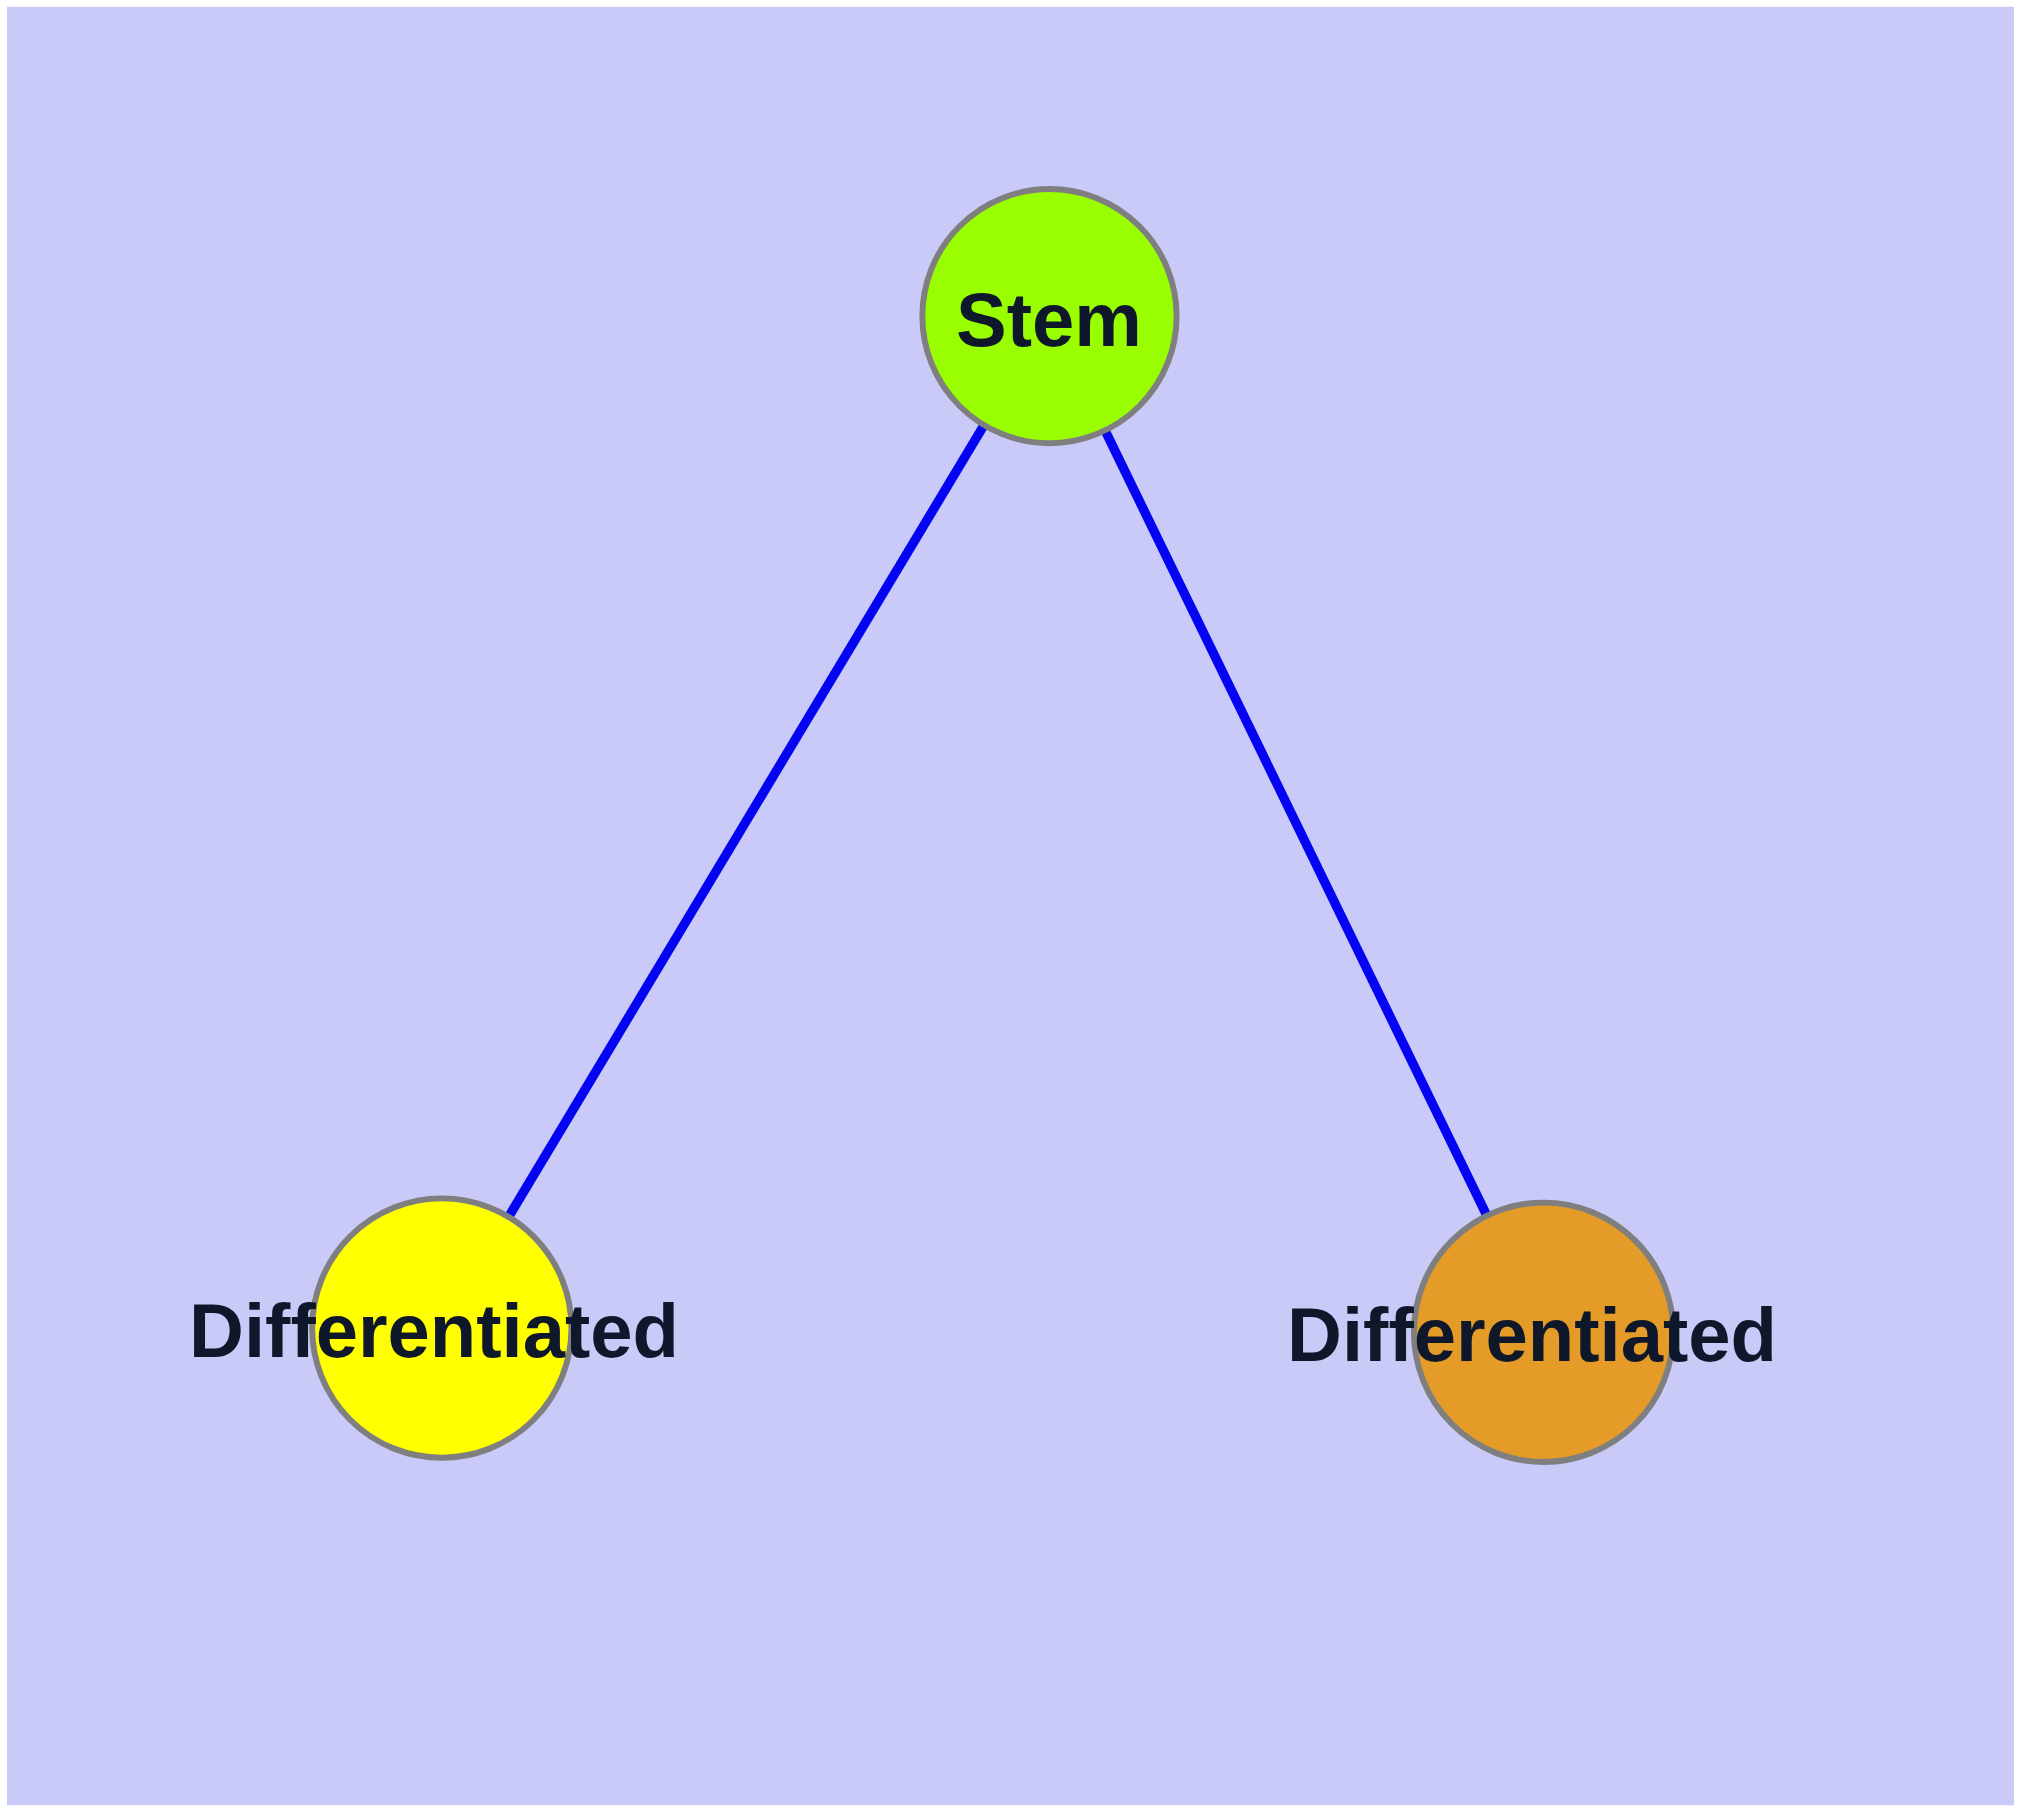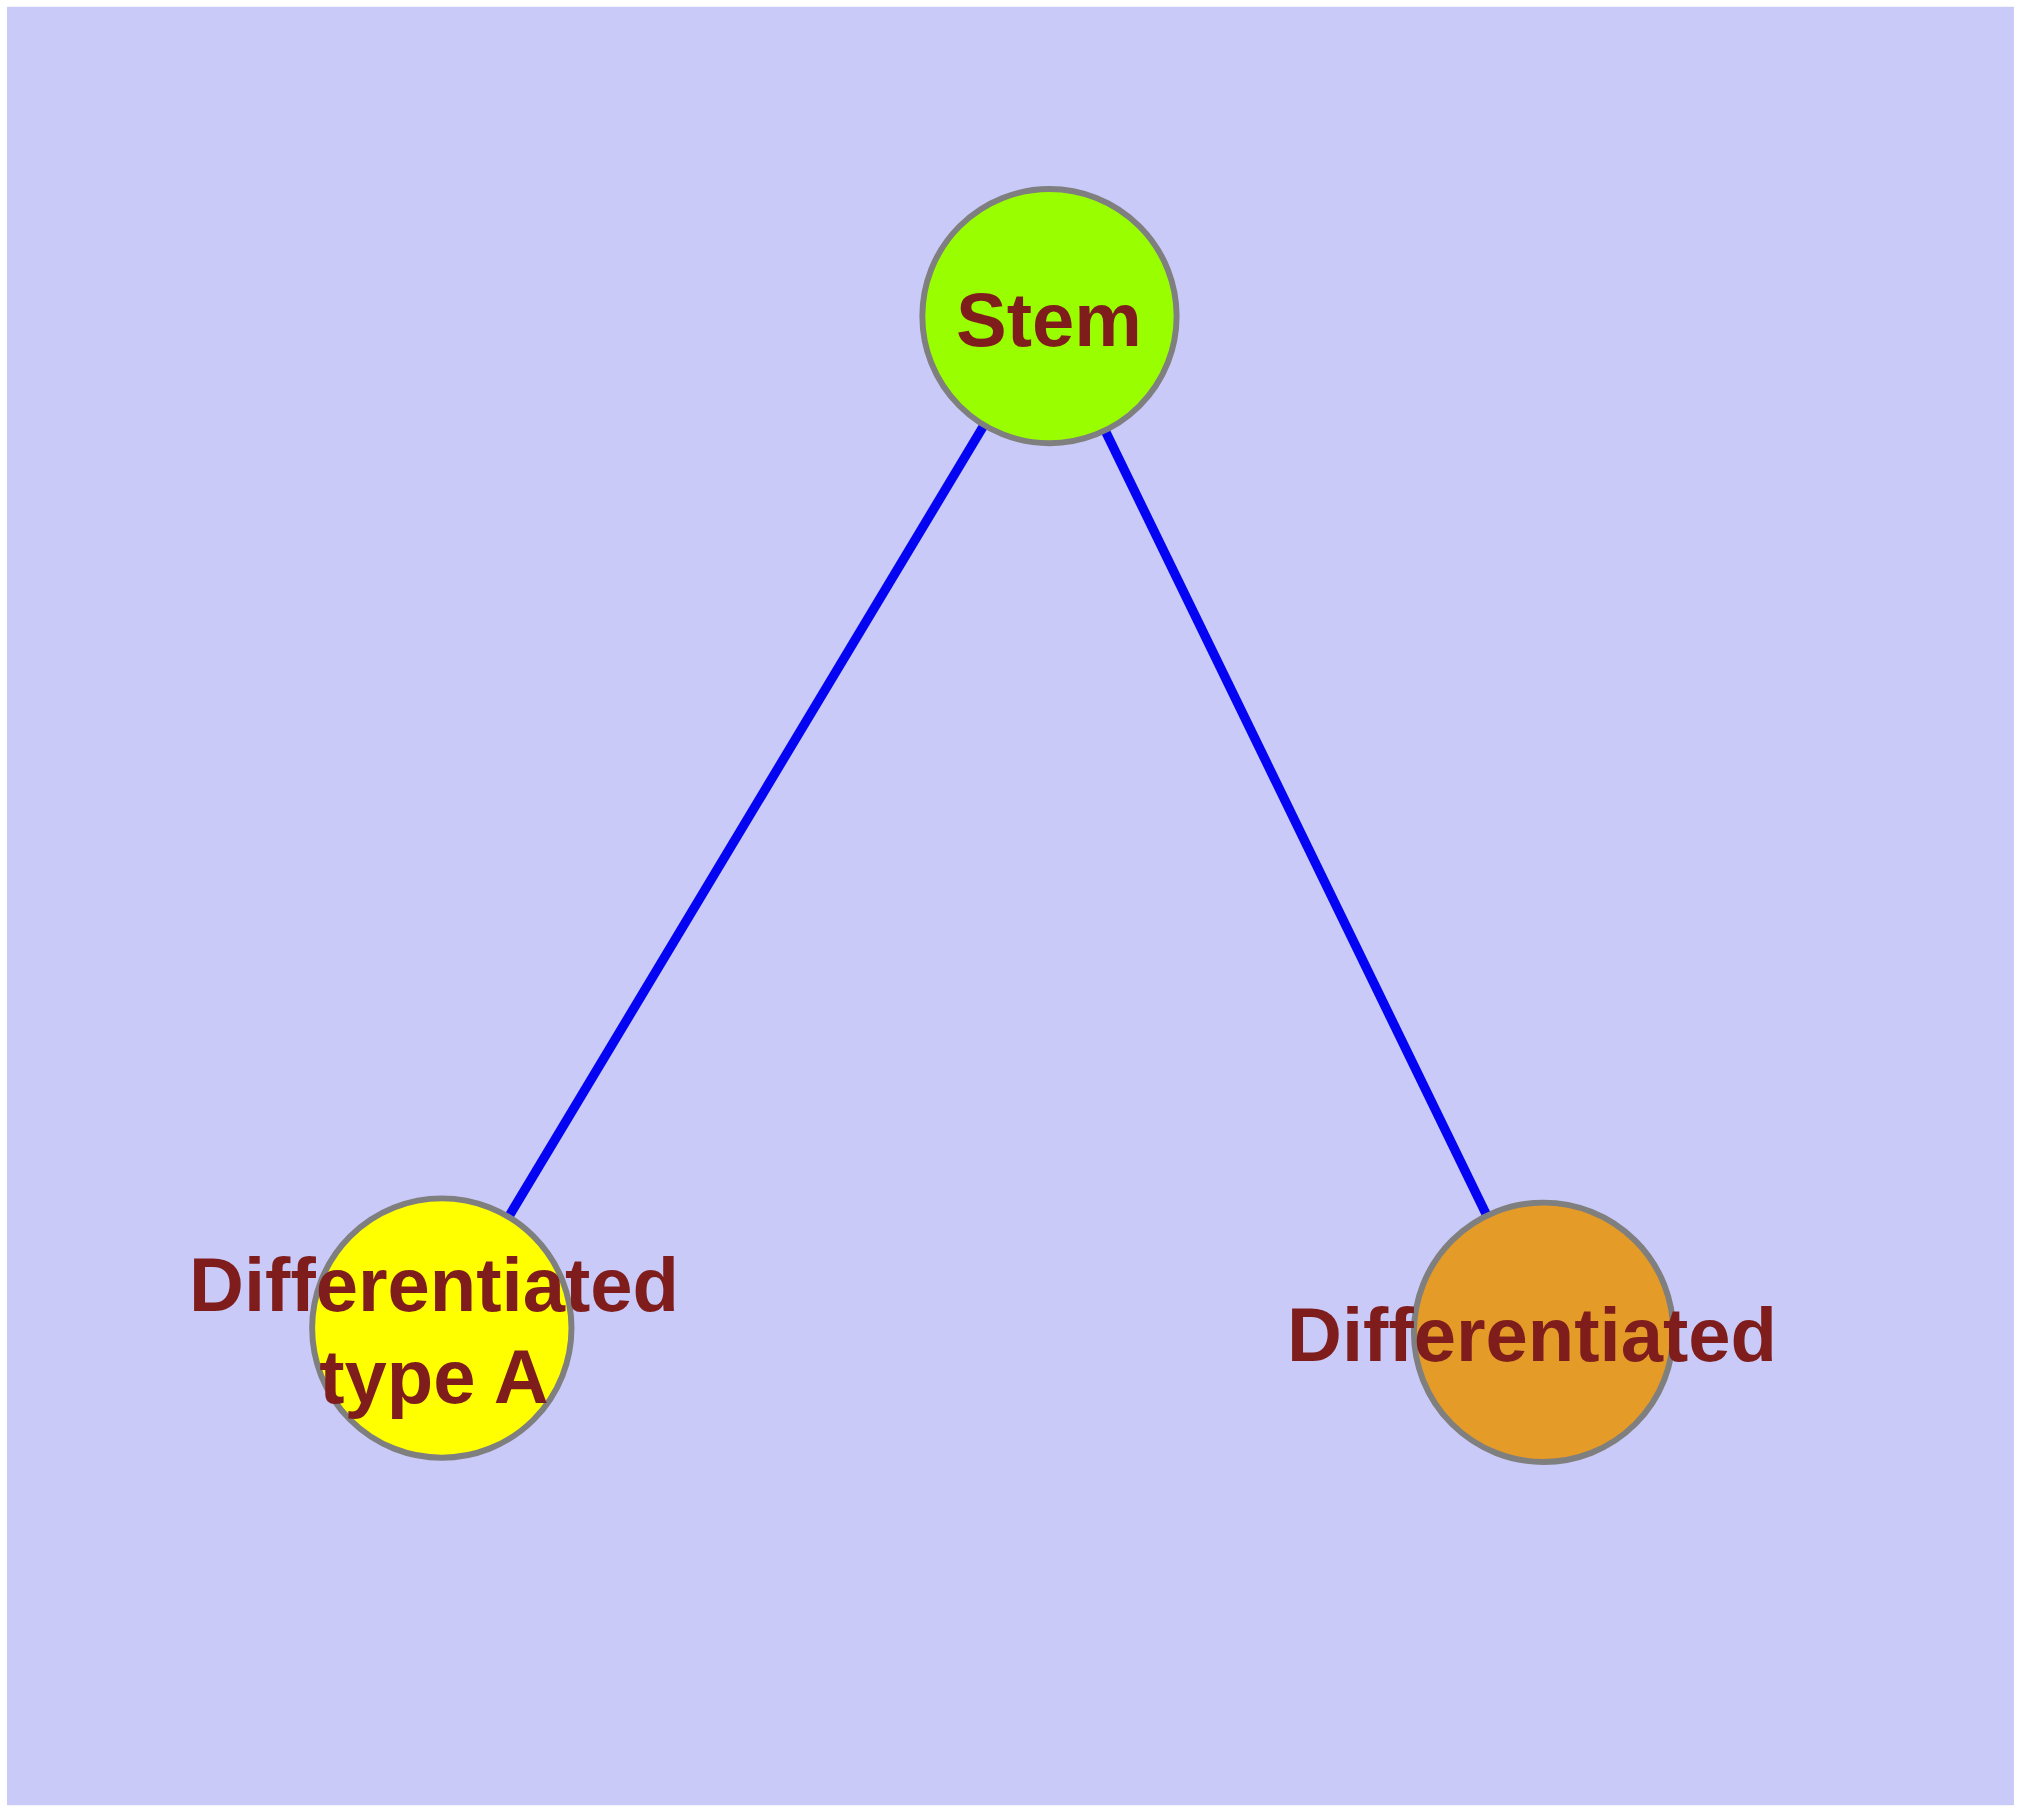--- a/index.html
+++ b/index.html
@@ -30,21 +30,21 @@
     stroke-width: 11px;
     stroke-linecap: butt;
   }
   .diagram-svg circle {
     stroke: #7f7f7f;
     stroke-width: 7px;
   }
   .node-label {
     position: absolute;
     transform: translate(-50%, -50%);
-    color: #7f1d1d;
+    color: #0f172a;
     font-weight: bold;
     font-size: 76px;
     line-height: 92px;
     text-align: center;
     white-space: nowrap;
   }
   .node-label .line {
     display: block;
   }
 </style>
@@ -67,21 +67,20 @@
 
     <circle cx="1821" cy="1572" r="153" fill="#e49b27"></circle>
   </svg>
 
   <div class="node-label" style="left:1049px; top:320px;">
     <span class="line">Stem</span>
   </div>
 
   <div class="node-label" style="left:434px; top:1331px;">
     <span class="line">Differentiated</span>
-    <span class="line">type A</span>
   </div>
 
   <div class="node-label" style="left:1532px; top:1335px;">
     <span class="line">Differentiated</span>
   </div>
 
 </div>
 
 
 </body></html>

